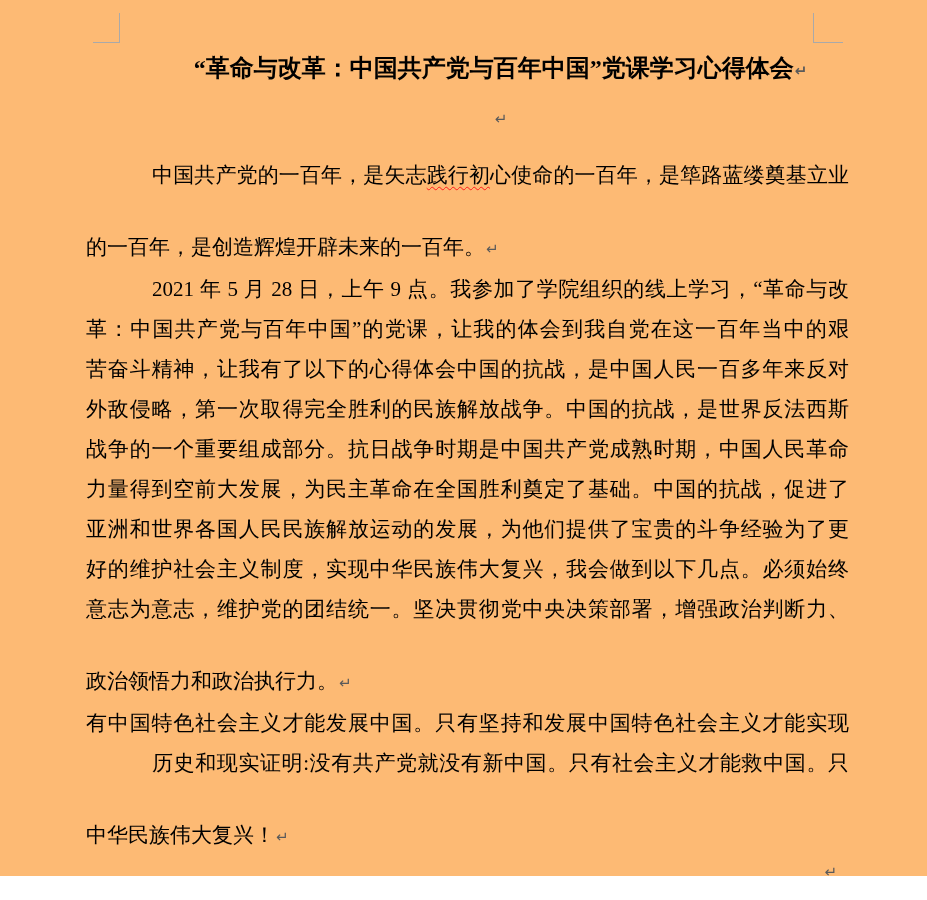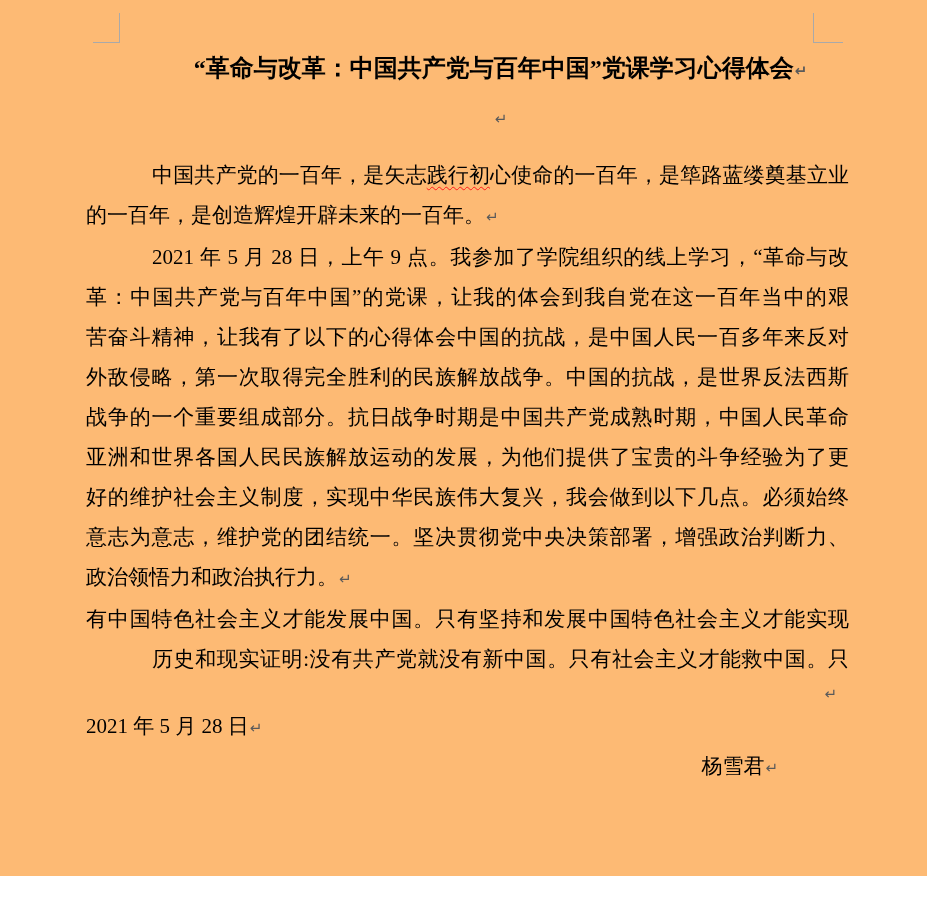--- a/index.html
+++ b/index.html
@@ -50,21 +50,21 @@
     text-indent: 66px;
     white-space: nowrap;
   }
   .line {
     font-size: 21px;
     line-height: 40px;
     text-align: justify;
     text-align-last: justify;
   }
   .line.indent { text-indent: 66px; }
-  .line.last   { text-align-last: left; }
+  .line.last   { text-align-last: left; margin-top: 32px; }
   .empty-center {
     font-size: 21px;
     line-height: 40px;
     text-align: center;
     text-indent: 66px;
   }
   .empty-right {
     font-size: 21px;
     line-height: 26px;
     text-align: right;
@@ -114,26 +114,28 @@
     <div class="empty-center"><span class="pilcrow">↵</span></div>
 
     <div class="line indent p1-gap"><span>中国共产党的一百年，是矢志</span><span class="squiggle">践行初</span><span>心使命的一百年，是筚路蓝缕奠基立业</span></div>
     <div class="line last"><span>的一百年，是创造辉煌开辟未来的一百年。</span><span class="pilcrow">↵</span></div>
 
     <div class="line indent"><span>2021 年 5 月 28 日，上午 9 点。我参加了学院组织的线上学习，“革命与改</span></div>
     <div class="line"><span>革：中国共产党与百年中国”的党课，让我的体会到我自党在这一百年当中的艰</span></div>
     <div class="line"><span>苦奋斗精神，让我有了以下的心得体会中国的抗战，是中国人民一百多年来反对</span></div>
     <div class="line"><span>外敌侵略，第一次取得完全胜利的民族解放战争。中国的抗战，是世界反法西斯</span></div>
     <div class="line"><span>战争的一个重要组成部分。抗日战争时期是中国共产党成熟时期，中国人民革命</span></div>
+    <div class="line"><span>力量得到空前大发展，为民主革命在全国胜利奠定了基础。中国的抗战，促进了</span></div>
     <div class="line"><span>亚洲和世界各国人民民族解放运动的发展，为他们提供了宝贵的斗争经验为了更</span></div>
     <div class="line"><span>好的维护社会主义制度，实现中华民族伟大复兴，我会做到以下几点。必须始终</span></div>
     <div class="line"><span>意志为意志，维护党的团结统一。坚决贯彻党中央决策部署，增强政治判断力、</span></div>
     <div class="line last"><span>政治领悟力和政治执行力。</span><span class="pilcrow">↵</span></div>
 
     <div class="line"><span>有中国特色社会主义才能发展中国。只有坚持和发展中国特色社会主义才能实现</span></div>
     <div class="line indent"><span>历史和现实证明:没有共产党就没有新中国。只有社会主义才能救中国。只</span></div>
+    <div class="line last"><span>中华民族伟大复兴！</span><span class="pilcrow">↵</span></div>
 
     <div class="empty-right"><span class="pilcrow">↵</span></div>
     <div class="date-line"><span>2021 年 5 月 28 日</span><span class="pilcrow">↵</span></div>
     <div class="signature-line"><span>杨雪君</span><span class="pilcrow">↵</span></div>
 
   </div>
 </div>
 
 </body></html>

